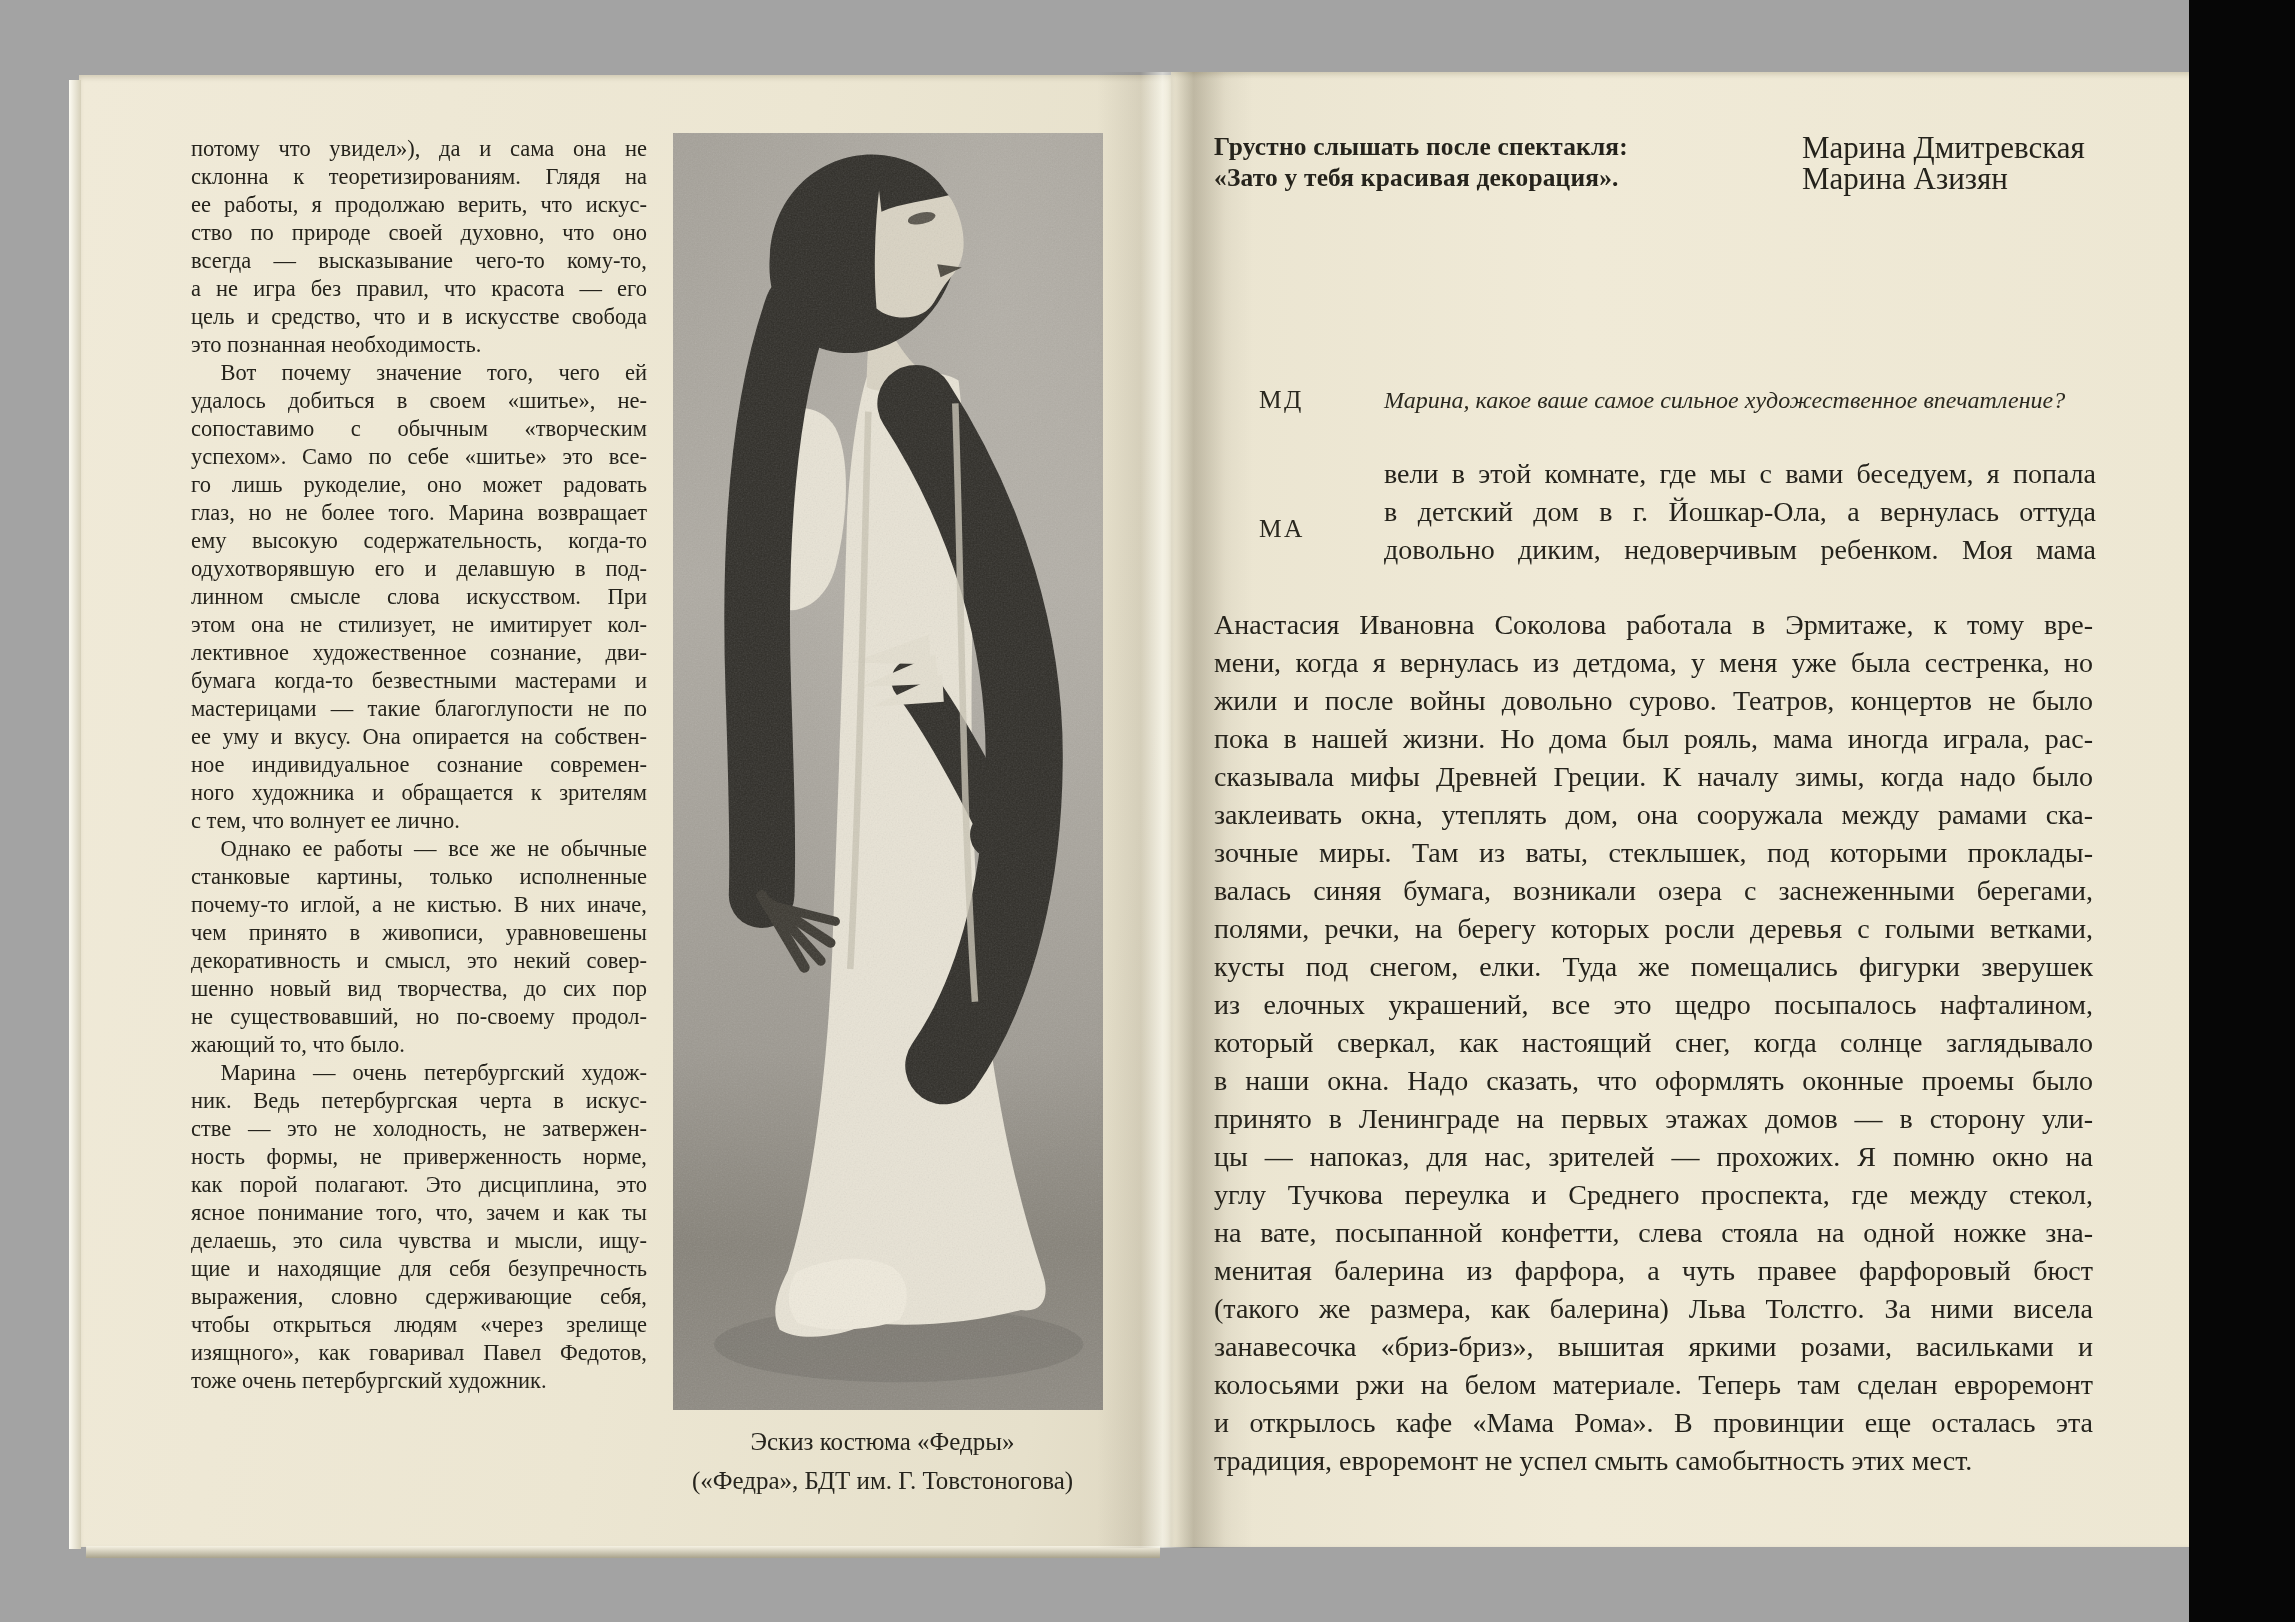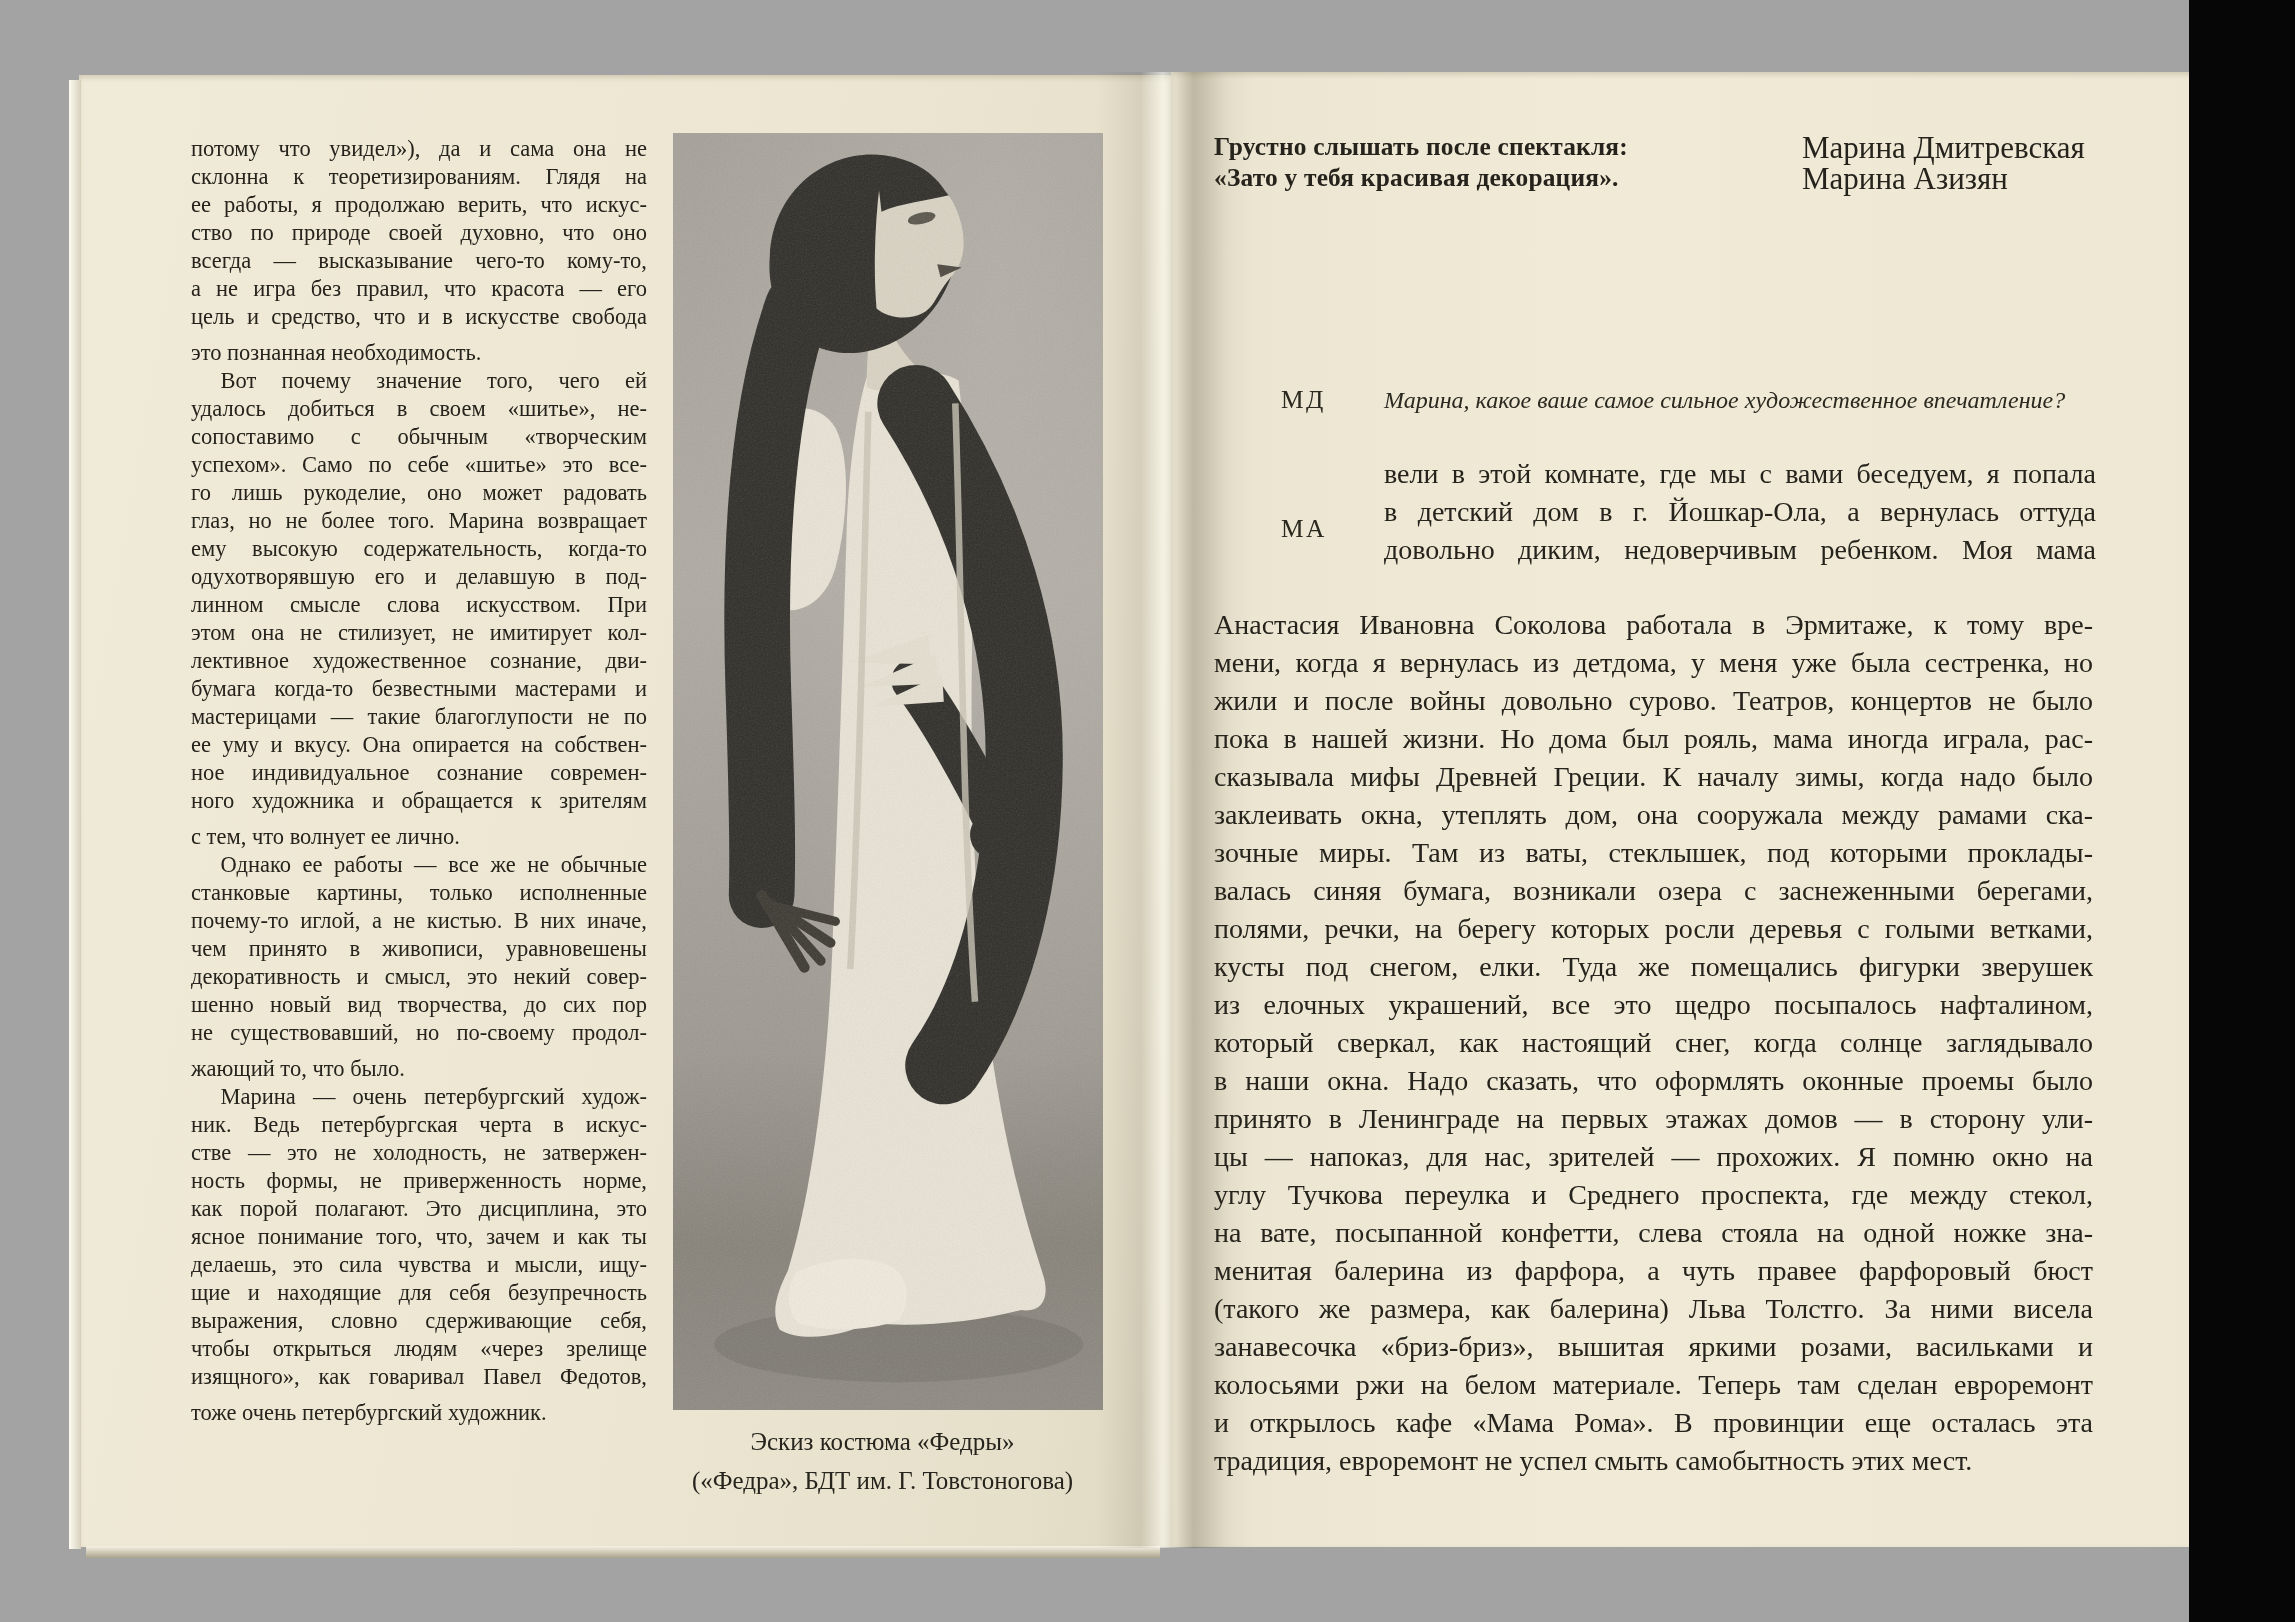--- a/index.html
+++ b/index.html
@@ -17,32 +17,32 @@
   .under-edge{position:absolute;left:6.6px;bottom:-11.5px;width:1074px;height:12.3px;
     background:linear-gradient(#f6f2e3,#a9a38c);transform:skewX(-1deg);}
   .fore-right{position:absolute;right:-10.7px;top:3.3px;width:11.5px;height:1470px;
     background:linear-gradient(90deg,#d6d0ba,#8e897a);}
   #spine{position:absolute;left:1097px;top:72px;width:156px;height:1476px;pointer-events:none;
     background:linear-gradient(90deg,rgba(60,52,35,0) 0%,rgba(60,52,35,.10) 28%,rgba(255,255,248,.55) 42%,
       rgba(255,255,248,.18) 50%,rgba(60,52,35,.22) 62%,rgba(60,52,35,.05) 82%,rgba(60,52,35,0) 100%);}
   
   #left-col{position:absolute;left:112px;top:60px;width:456px;font-size:22.5px;line-height:28px;}
   #left-col .line{white-space:nowrap;text-align:justify;text-align-last:justify;text-justify:inter-word;}
-  #left-col .line.e{text-align-last:left;margin-top:8px;}
+  #left-col .line.e{text-align-last:left;}
   #left-col .line.i{text-indent:29.5px;}
   
   #illus{position:absolute;left:594px;top:58px;width:430px;height:1277px;}
   #illus svg{display:block;width:100%;height:100%;}
   
   #caption{position:absolute;left:492px;top:1347px;width:623px;text-align:center;
     font-size:25px;line-height:39px;color:#26241d;}
   
   #hq{position:absolute;left:43px;top:59px;font-size:25.4px;line-height:31px;font-weight:700;letter-spacing:0.2px;}
   #ha{position:absolute;left:631px;top:60px;font-size:31px;line-height:31px;}
-  .spk{position:absolute;left:110px;font-size:25.4px;letter-spacing:2.5px;color:#2a281f;}
+  .spk{position:absolute;left:88px;font-size:25.4px;letter-spacing:2.5px;color:#2a281f;}
   #spk-md{top:313px;}
   #spk-ma{top:442px;text-align:right;}
   #question{position:absolute;left:213px;top:315px;font-size:24px;font-style:italic;white-space:nowrap;color:#2a281f;}
   #ans-ind{position:absolute;left:213px;top:383px;width:712px;font-size:28px;line-height:38px;}
   #ans-full{position:absolute;left:43px;top:534px;width:879px;font-size:28px;line-height:38px;}
   #ans-ind .line,#ans-full .line{white-space:nowrap;text-align:justify;text-align-last:justify;text-justify:inter-word;}
   #ans-full .line.e{text-align-last:left;}
 </style>
 </head>
 <body>

